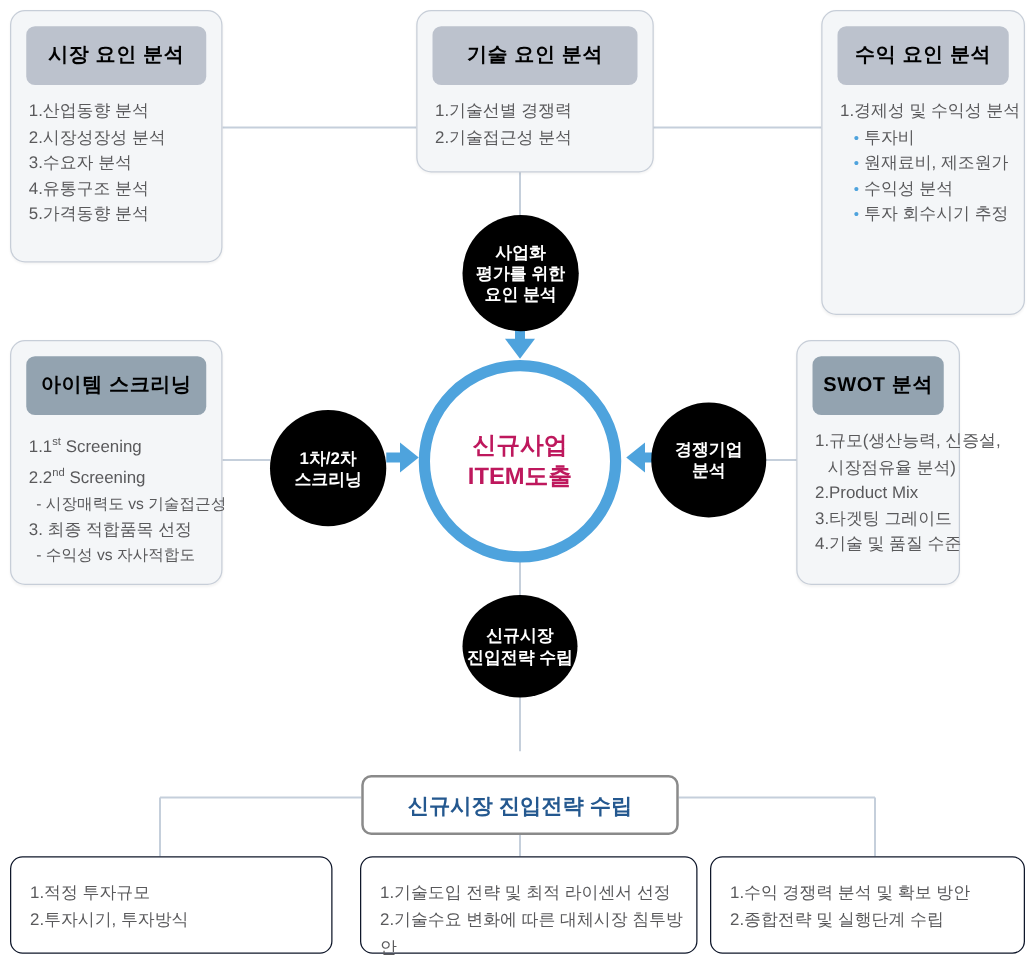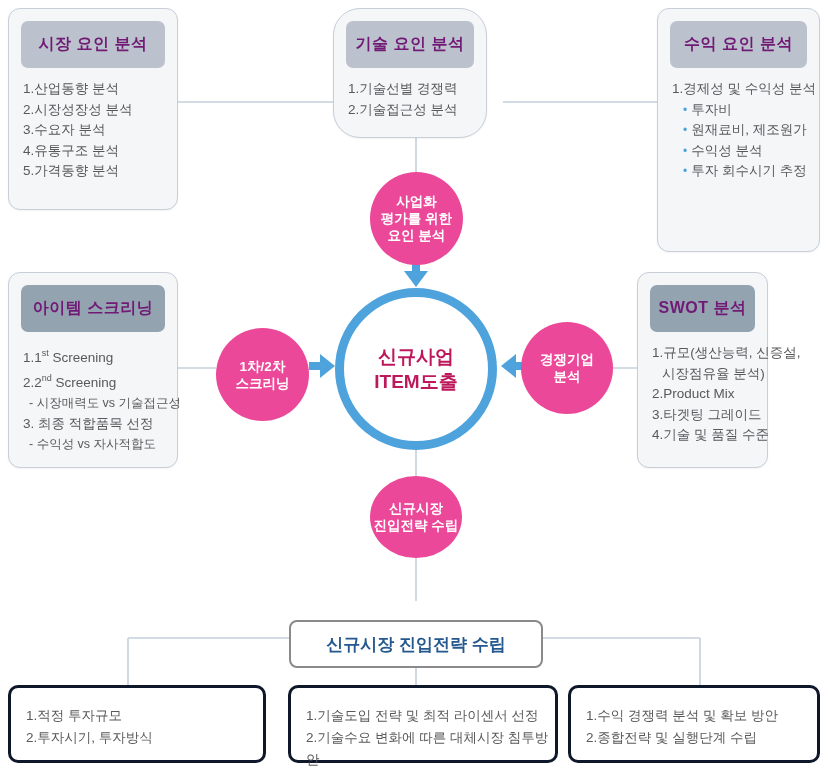--- a/index.html
+++ b/index.html
@@ -38,21 +38,21 @@
     box-shadow: 0 1px 2px rgba(0,0,0,0.05);
   }
   .panel-head {
     position: absolute;
     left: 12px;
     top: 12px;
     right: 12px;
     height: 47px;
     border-radius: 7px;
     background: #bcc2cd;
-    color: #701a75;
+    color: #000000;
     font-size: 16px;
     font-weight: bold;
     display: flex;
     align-items: center;
     justify-content: center;
     letter-spacing: 0.5px;
   }
   .panel-head.dark {
     background: #93a3b0;
   }
@@ -77,37 +77,37 @@
   }
   .panel-body sup {
     font-size: 9px;
     vertical-align: super;
   }
   
   .plainbox {
     position: absolute;
     box-sizing: border-box;
     background: #ffffff;
-    border: 3px solid #0f172a;
+    border: 1px solid #0f172a;
     border-radius: 10px;
   }
   .plainbox .plain-body {
     position: absolute;
     left: 15px;
     top: 17px;
     right: 6px;
     font-size: 13.5px;
     color: #59595b;
     line-height: 22px;
   }
   
   .circle {
     position: absolute;
     border-radius: 50%;
-    background: #ec4899;
+    background: #000000;
     color: #ffffff;
     display: flex;
     align-items: center;
     justify-content: center;
     text-align: center;
     font-weight: bold;
     line-height: 17px;
     font-size: 13.5px;
     box-sizing: border-box;
   }
@@ -189,21 +189,21 @@
     <div class="panel-head">시장 요인 분석</div>
     <div class="panel-body">
       <div class="li">1.산업동향 분석</div>
       <div class="li">2.시장성장성 분석</div>
       <div class="li">3.수요자 분석</div>
       <div class="li">4.유통구조 분석</div>
       <div class="li">5.가격동향 분석</div>
     </div>
   </div>
 
-  <div class="panel" style="left:333px; top:8px; width:154px; height:130px;border-radius:27px;">
+  <div class="panel" style="left:333px; top:8px; width:190px; height:130px;">
     <div class="panel-head">기술 요인 분석</div>
     <div class="panel-body">
       <div class="li">1.기술선별 경쟁력</div>
       <div class="li">2.기술접근성 분석</div>
     </div>
   </div>
 
   <div class="panel" style="left:657px; top:8px; width:163px; height:244px;">
     <div class="panel-head">수익 요인 분석</div>
     <div class="panel-body">

